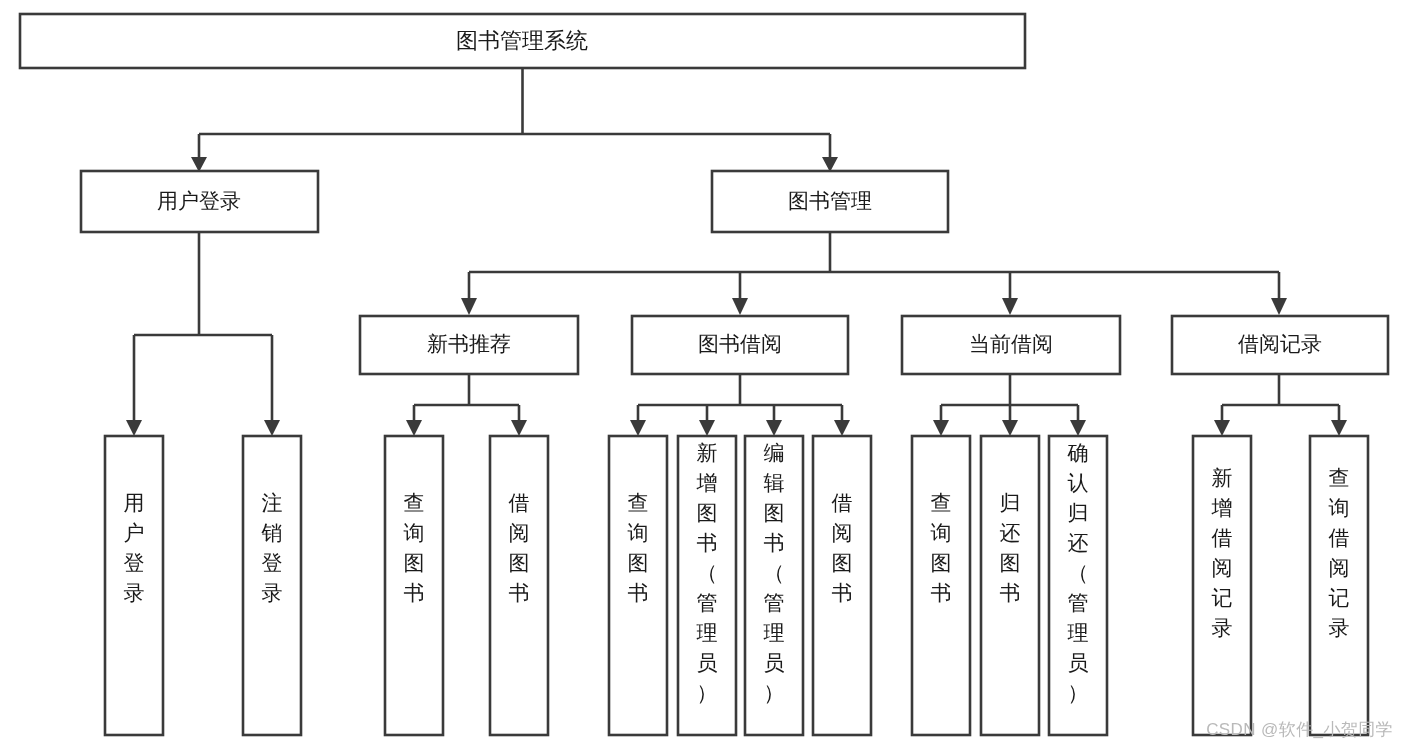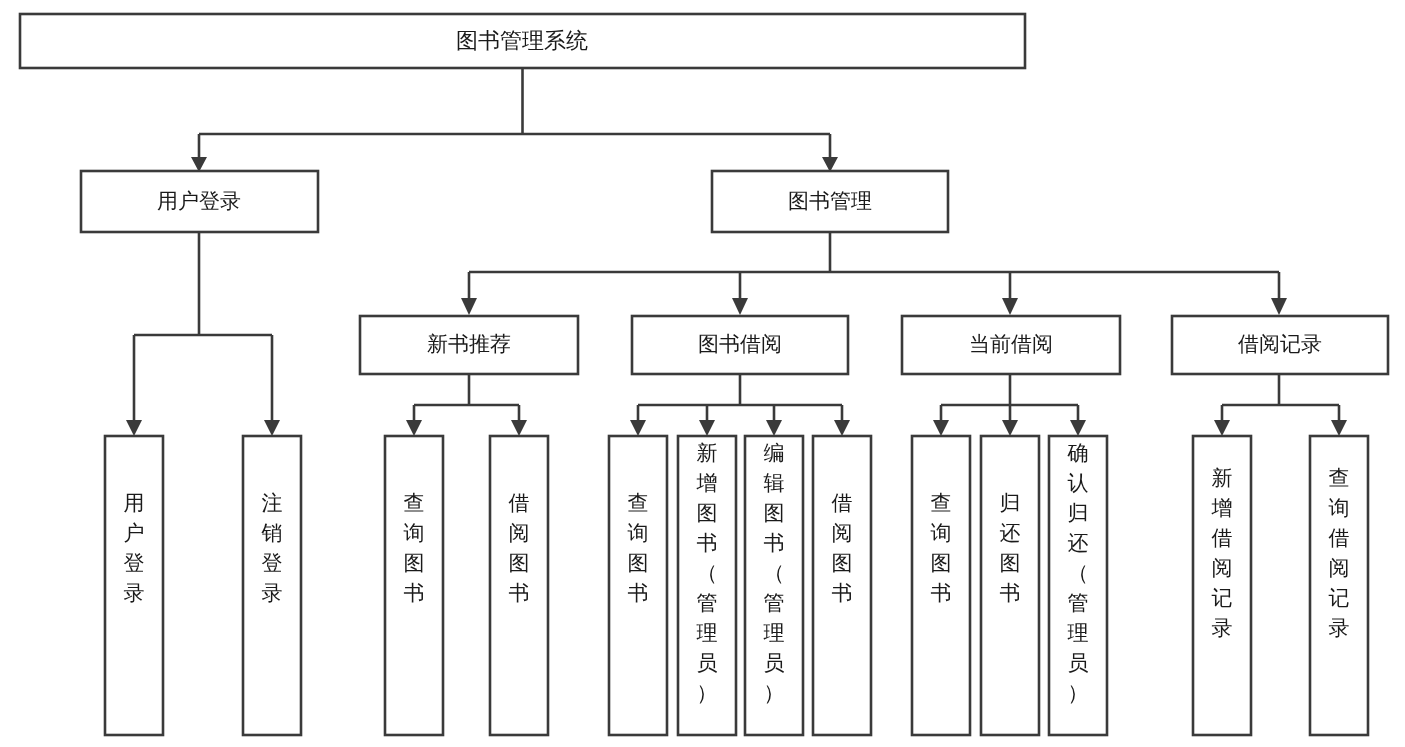--- a/index.html
+++ b/index.html
@@ -231,14 +231,15 @@
       <text class="node-label-v" x="1222" y="485"><tspan x="1222" y="485">新</tspan><tspan x="1222" y="515">增</tspan><tspan x="1222" y="545">借</tspan><tspan x="1222" y="575">阅</tspan><tspan x="1222" y="605">记</tspan><tspan x="1222" y="635">录</tspan></text>
     </g>
 
     <g>
       <rect class="node-box" x="1310" y="436" width="58" height="299"></rect>
       <text class="node-label-v" x="1339" y="485"><tspan x="1339" y="485">查</tspan><tspan x="1339" y="515">询</tspan><tspan x="1339" y="545">借</tspan><tspan x="1339" y="575">阅</tspan><tspan x="1339" y="605">记</tspan><tspan x="1339" y="635">录</tspan></text>
     </g>
 
   </svg>
 
+  <div class="watermark-text">CSDN @软件_小贺同学</div>
 
 </div>
 
 </body></html>

